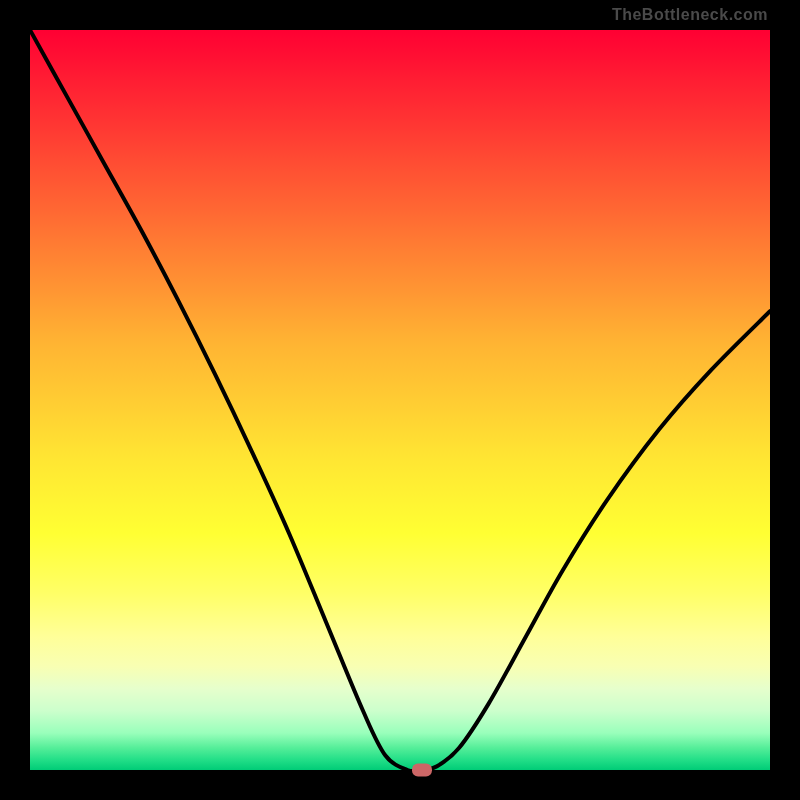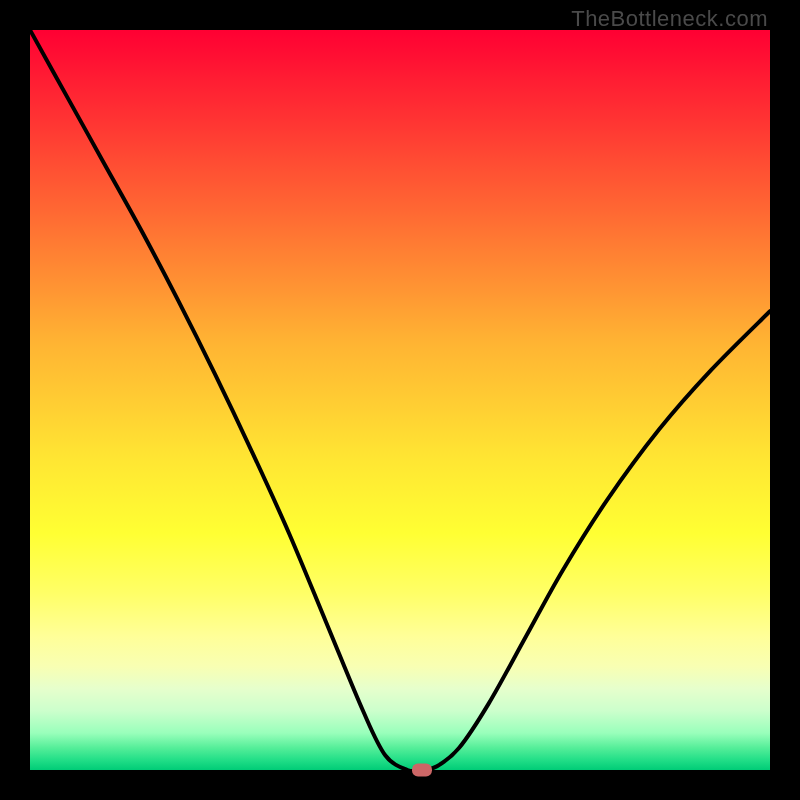--- a/index.html
+++ b/index.html
@@ -44,22 +44,22 @@
       #55ee99 97%,
       #26e089 98.5%,
       #00cc77 100%
     );
   }
   .watermark {
     position: absolute;
     top: 6px;
     right: 32px;
     color: #4a4a4a;
-    font-size: 22px;
-    font-weight: 400;
+    font-size: 16px;
+    font-weight: 700;
     letter-spacing: 0.5px;
   }
   .curve-svg {
     position: absolute;
     left: 0;
     top: 0;
     width: 740px;
     height: 740px;
   }
   .marker {

